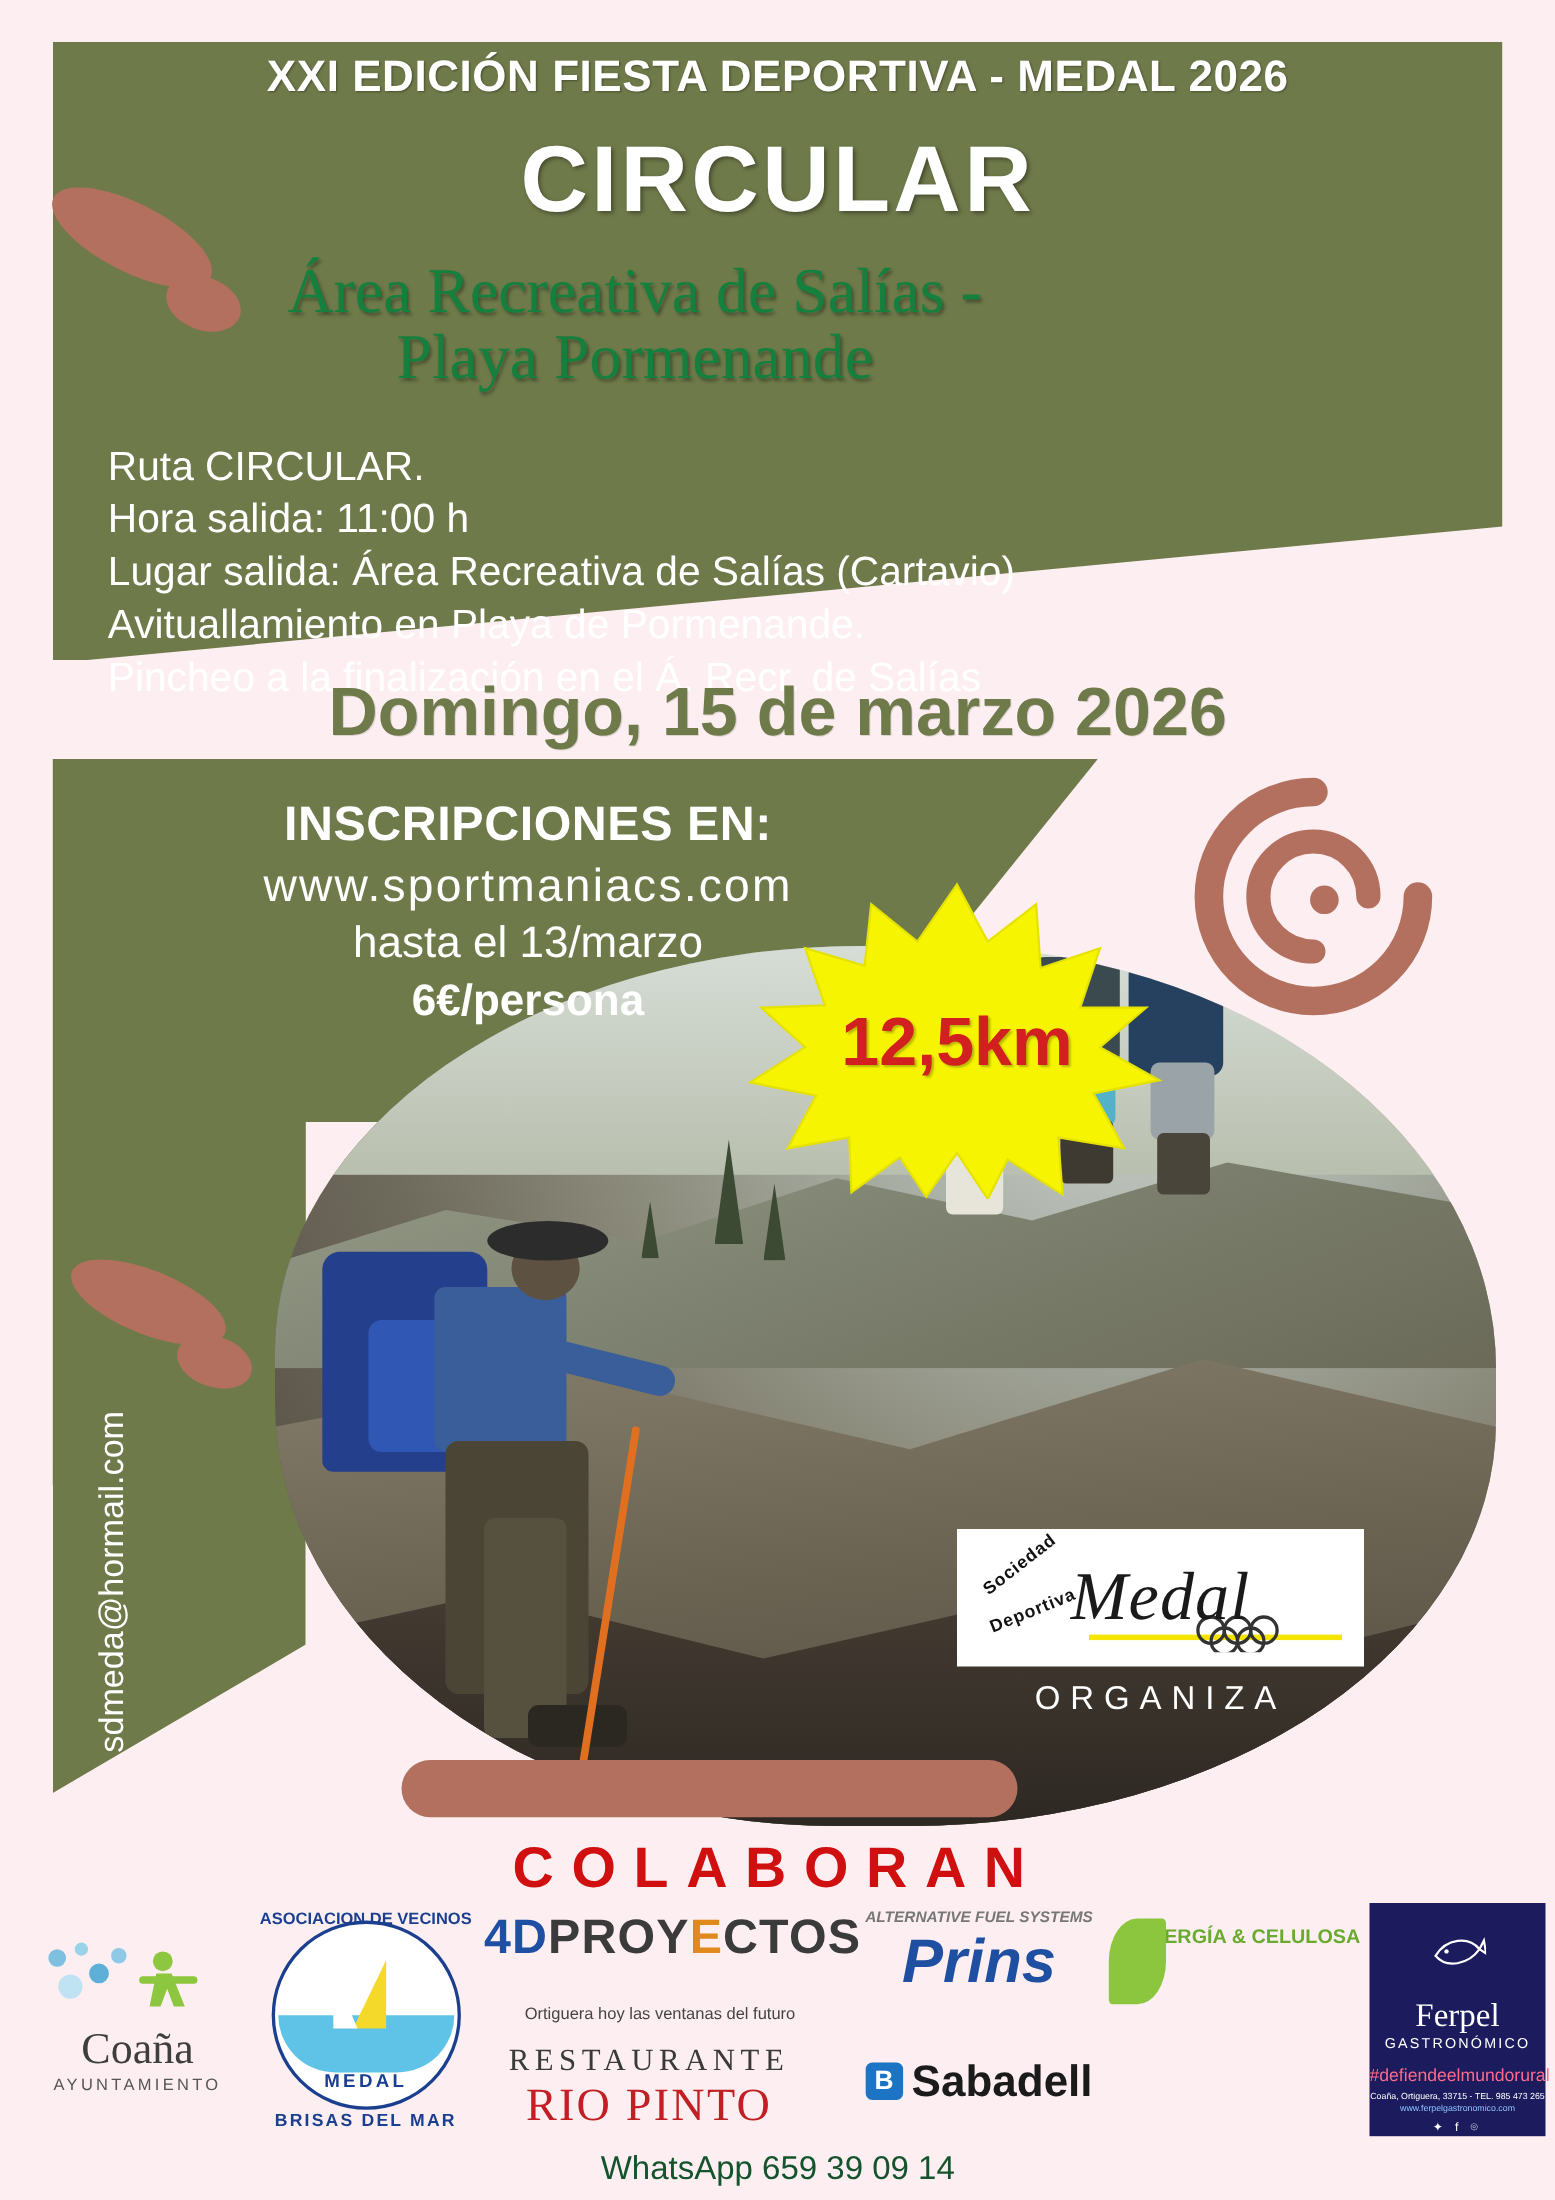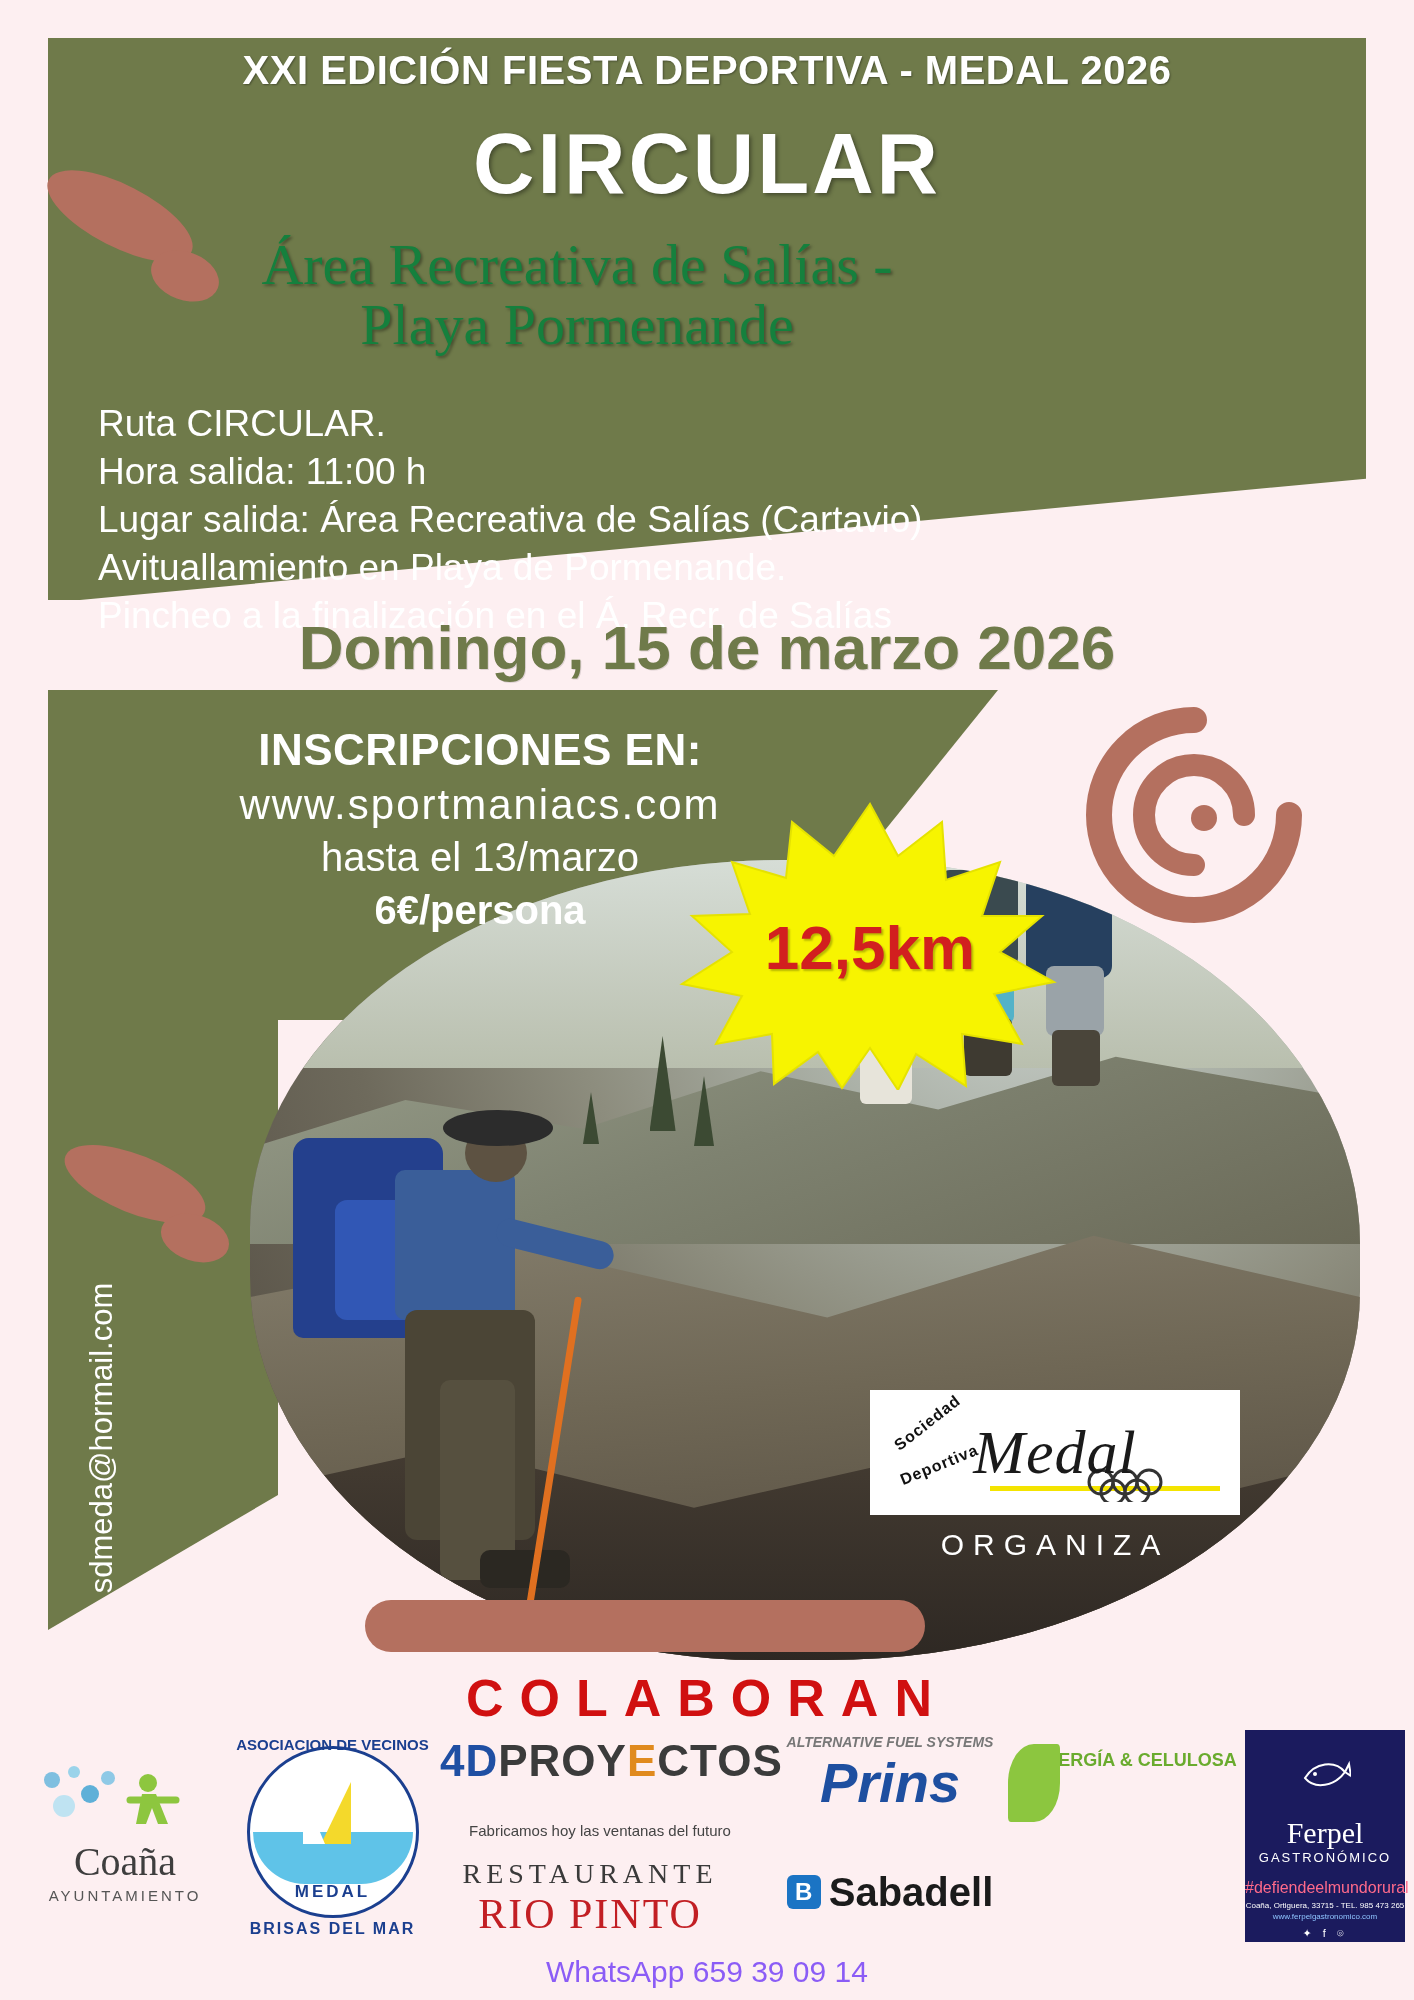--- a/index.html
+++ b/index.html
@@ -317,21 +317,21 @@
   .ferpel .nm { font-size: 30px; margin-top: 86px; font-family:"Liberation Serif",serif;}
   .ferpel .sub { font-size: 13px; letter-spacing: 2px; }
   .ferpel .tag { font-size: 16px; color:#ff6a8a; margin-top: 14px;}
   .ferpel .addr { font-size: 8px; margin-top: 4px; line-height: 1.35;}
   .ferpel .web { font-size: 8px; color:#8fc4ff; }
   .ferpel .soc { font-size: 11px; margin-top: 6px; letter-spacing: 4px;}
   .ferpel .fish { position:absolute; left: 54px; top: 18px; width: 52px; height: 60px;}
 
   .whatsapp {
     position: absolute; left: 0; top: 1955px; width: 1414px;
-    text-align: center; font-size: 30px; color: #8b5cf6; z-index: 9;
+    text-align: center; font-size: 30px; color: #14532d; z-index: 9;
   }
 </style>
 </head>
 <body>
 
 <div class="poster">
 
   <div class="pink-panel"></div>
   <div class="olive-top"></div>
   <div class="olive-date-band"></div>
@@ -470,21 +470,21 @@
       <div class="sail2"></div>
       <div class="top">ASOCIACION DE VECINOS</div>
       <div class="medal">MEDAL</div>
       <div class="bot">BRISAS DEL MAR</div>
     </div>
 
     <div class="sp proyectos">
       <div class="pr">
         <span class="blue">4D</span><span>PROY</span><span class="or">E</span><span>CTOS</span>
       </div>
-      <div class="slog">Fabricamos hoy las ventanas del futuro</div>
+      <div class="slog">Ortiguera hoy las ventanas del futuro</div>
     </div>
 
     <div class="sp riopinto">
       <div class="rest">RESTAURANTE</div>
       <div class="rp">RIO PINTO</div>
     </div>
 
     <div class="sp prins">
       <div class="alt">ALTERNATIVE FUEL SYSTEMS</div>
       <div class="nm">Prins</div>

